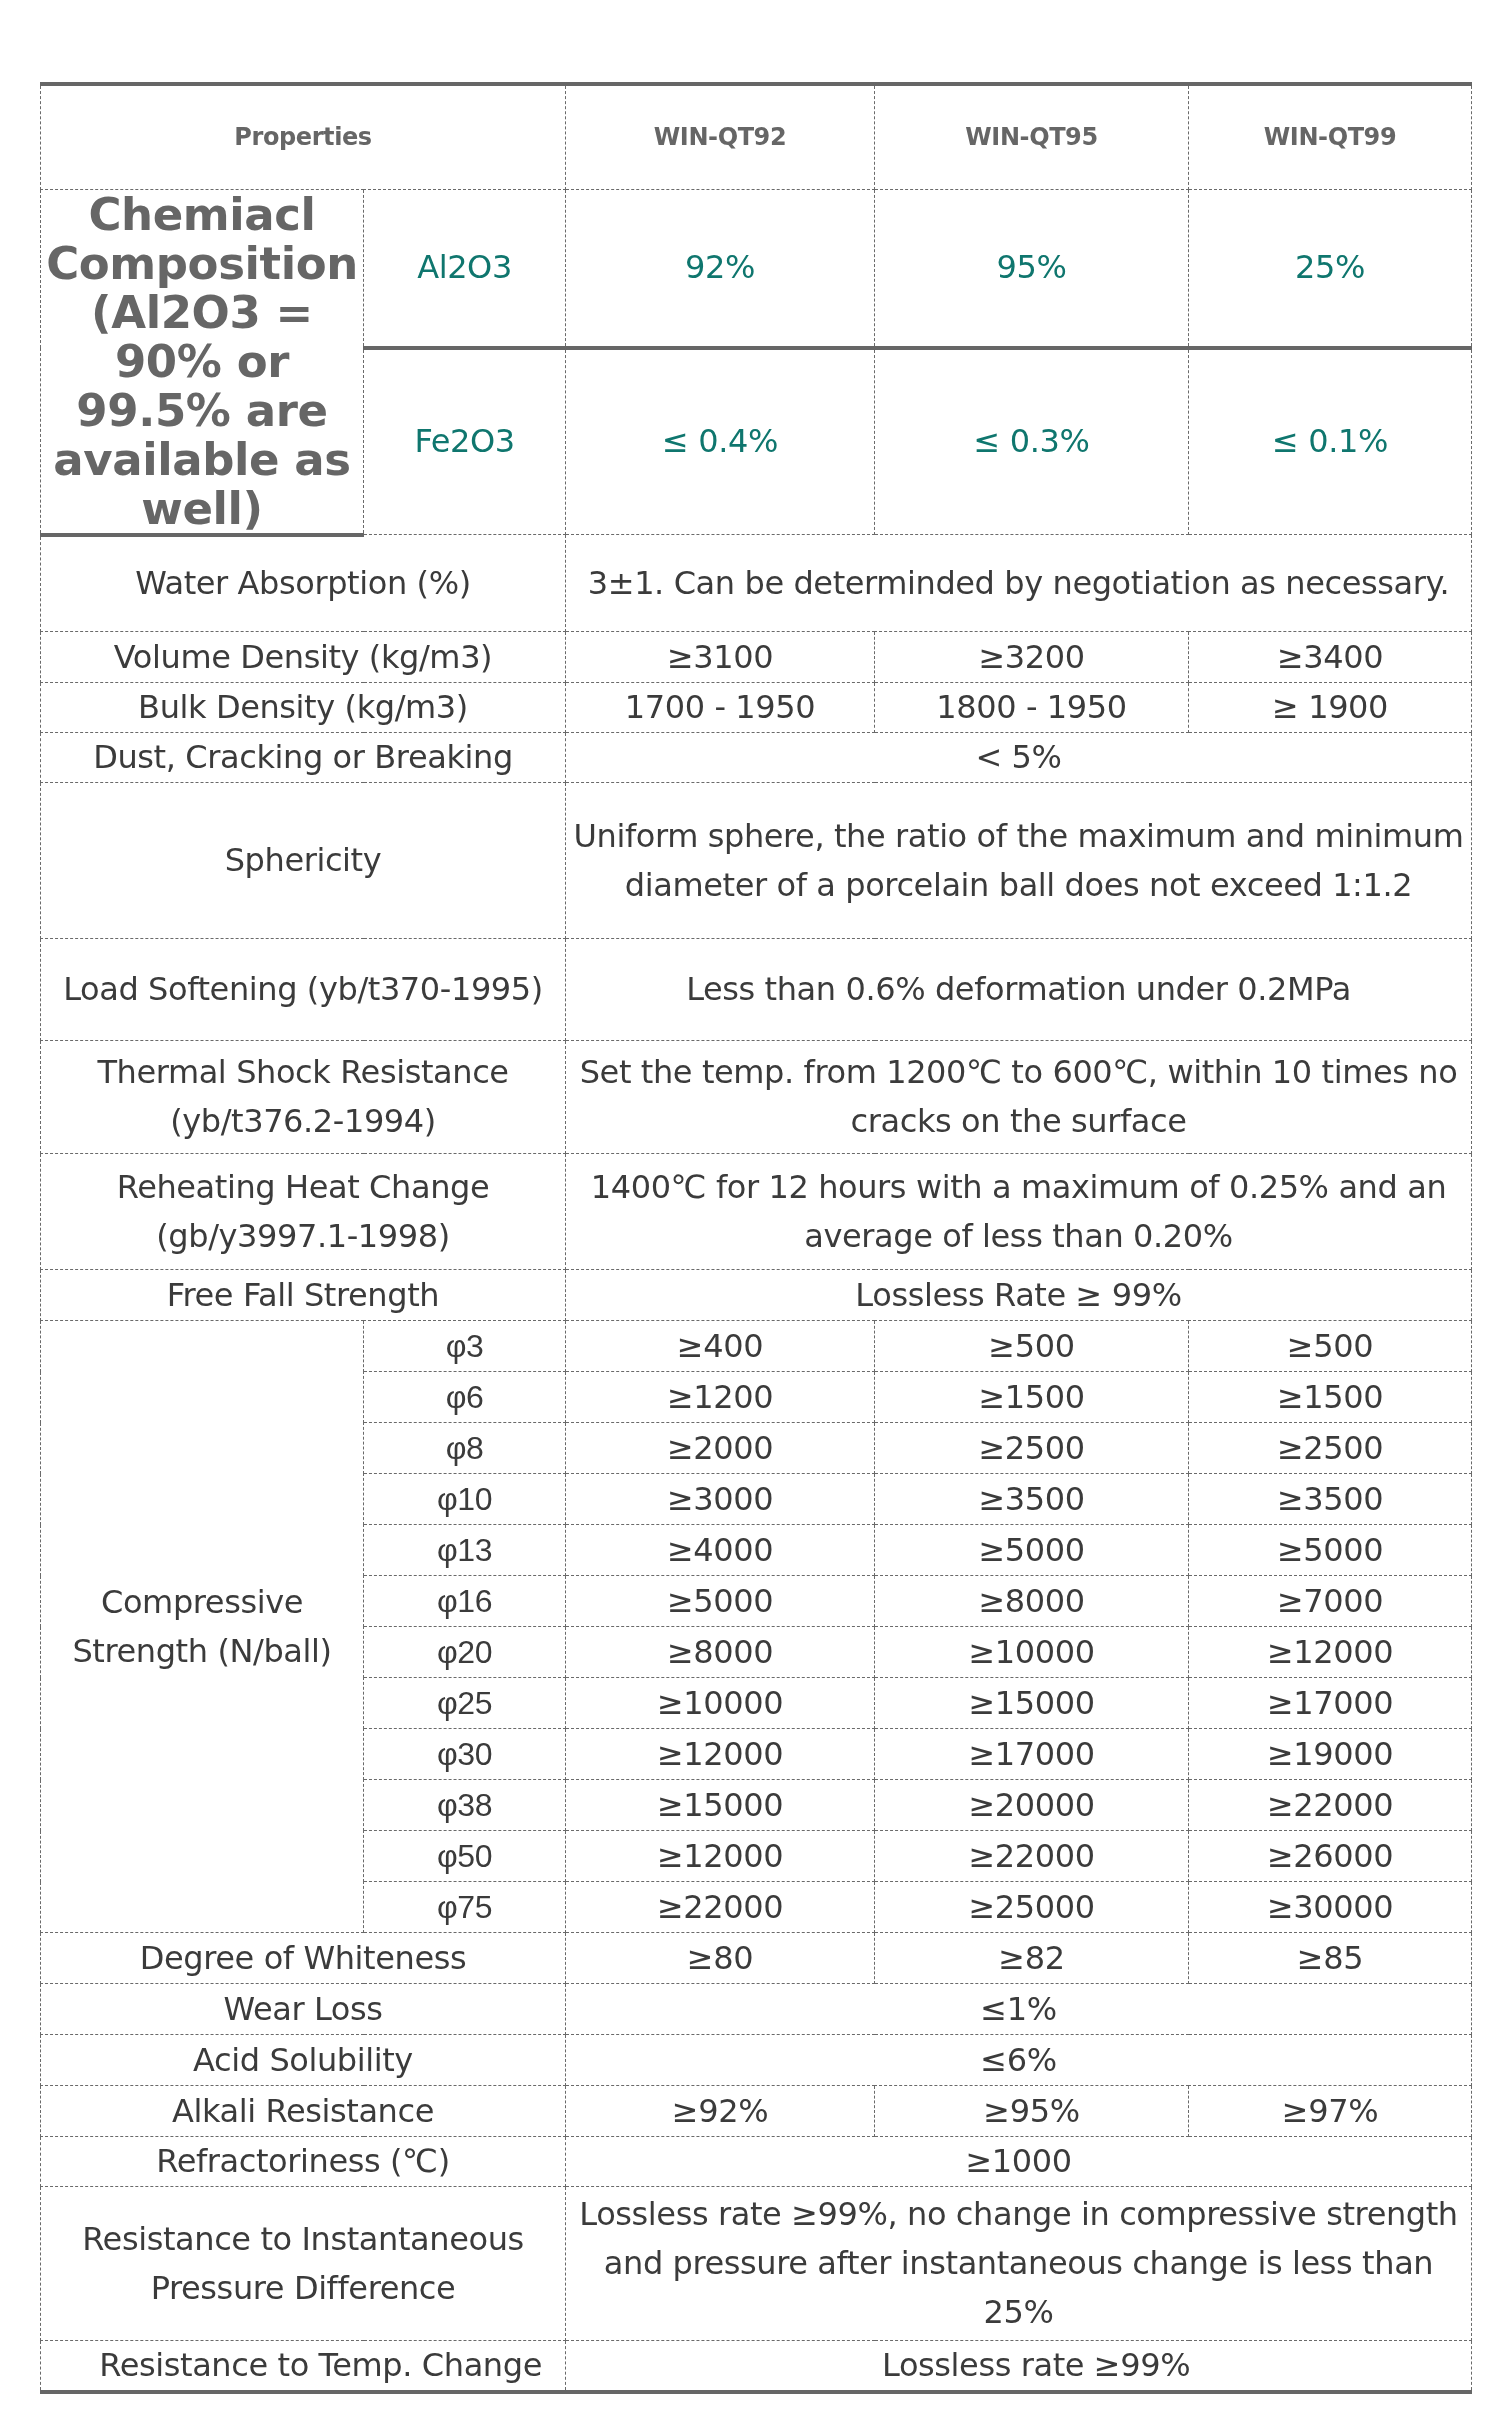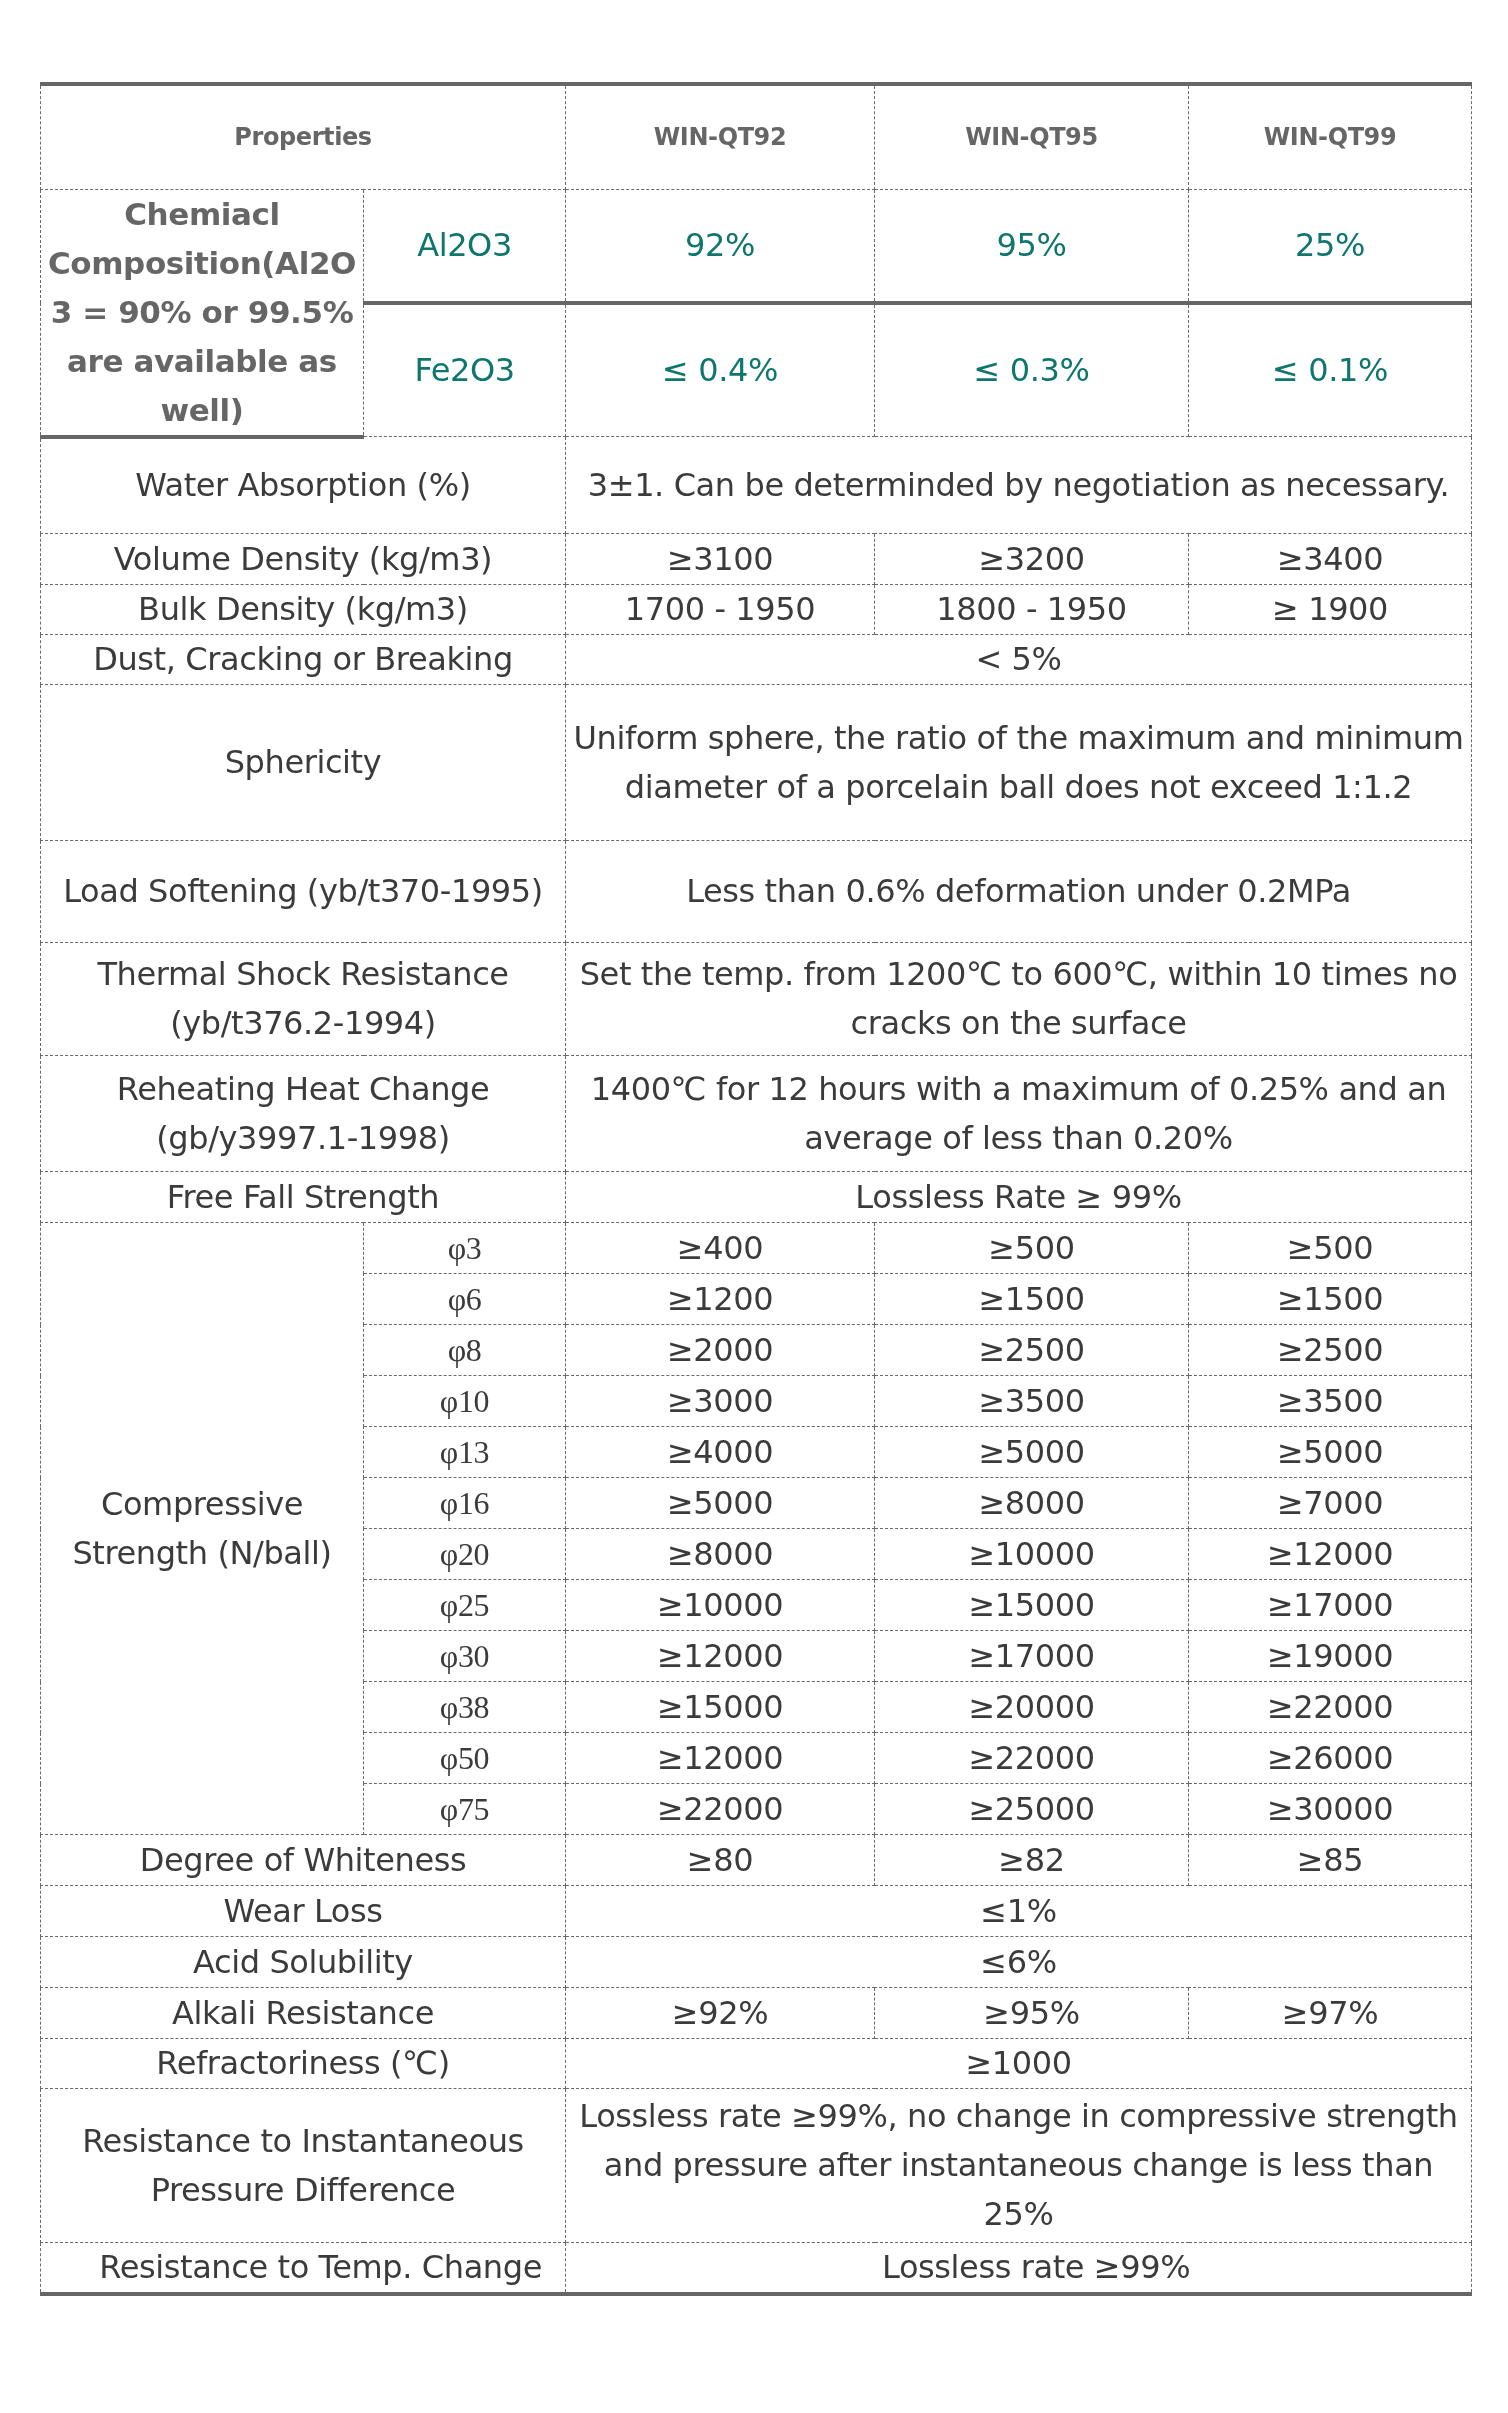--- a/index.html
+++ b/index.html
@@ -44,27 +44,27 @@
     }
     table.spec th {
       font-weight: bold;
       color: #666666;
       font-size: 24px;
     }
     .muted { color: #0f766e; }
     .chem-label {
       font-weight: bold;
       color: #666666;
-      font-size: 31px;
+      font-size: 45px;
       line-height: 49px;
       padding: 0 1.6px;
       border-bottom: 4.8px solid #666666 !important;
     }
     .thick-bottom { border-bottom: 4.8px solid #666666 !important; }
-    .phi { font-family: Liberation Serif, serif; }
+    .phi { font-family: Liberation Sans, sans-serif; }
   </style>
 </head>
 <body>
 
 <table class="spec">
   <colgroup>
     <col style="width:323px">
     <col style="width:202px">
     <col style="width:309px">
     <col style="width:314px">

